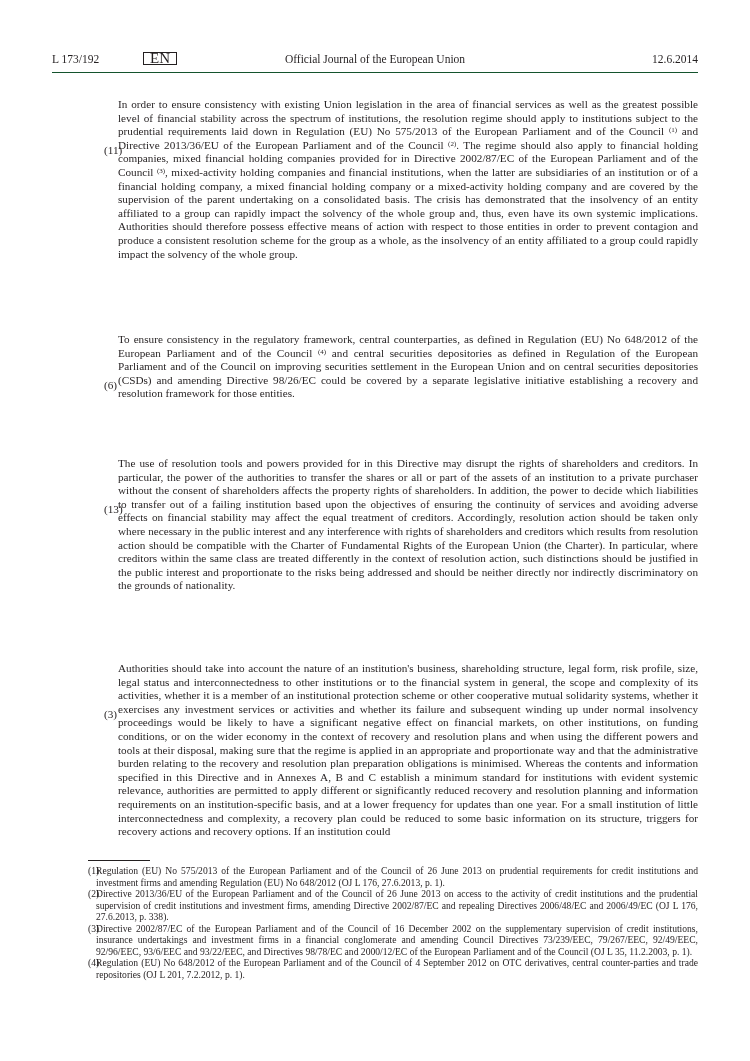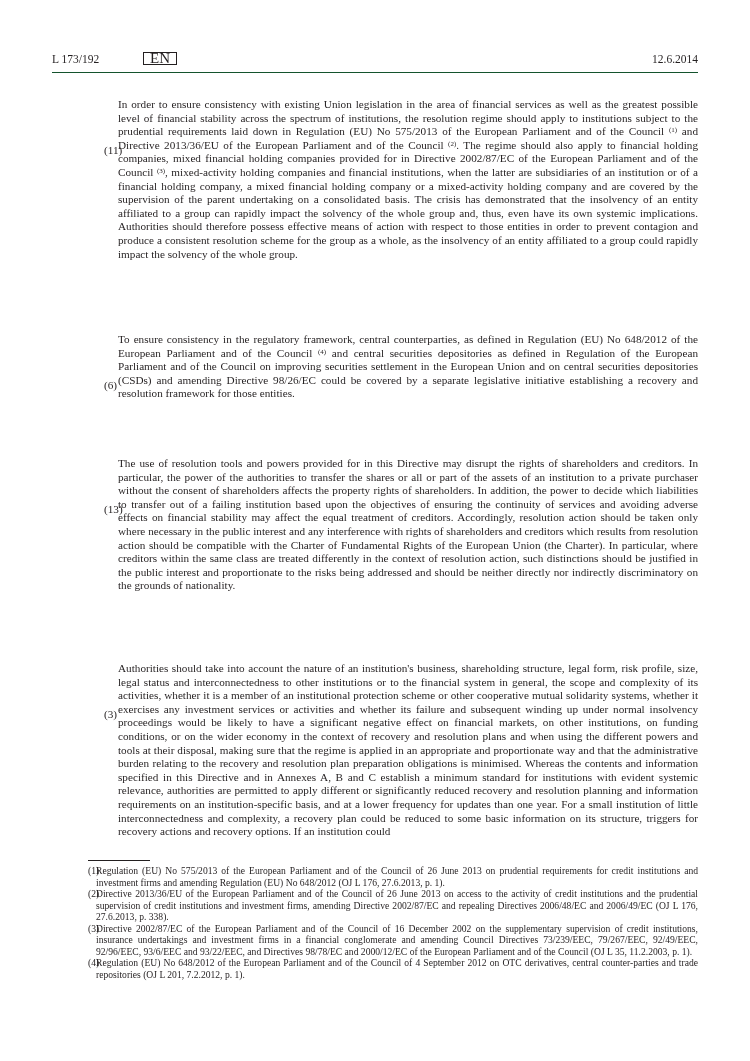--- a/index.html
+++ b/index.html
@@ -35,20 +35,21 @@
     .fn { position: relative; margin-bottom: 0; }
     .fn .fn-num { position: absolute; left: 0; top: 0; }
     .fn .fn-text { margin-left: 8px; }
   </style>
 </head>
 <body>
 
 <div class="header">
   <span class="ref">L 173/192</span>
   <span class="lang">EN</span>
+  <span class="title">Official Journal of the European Union</span>
   <span class="date">12.6.2014</span>
 </div>
 
 <div class="recital" style="top:98px">
   <span class="num">(11)</span>
   <div class="text"><span>In order to ensure consistency with existing Union legislation in the area of financial services as well as the greatest possible level of financial stability across the spectrum of institutions, the resolution regime should apply to institutions subject to the prudential requirements laid down in Regulation (EU) No 575/2013 of the European Parliament and of the Council </span><sup>(1)</sup><span> and Directive 2013/36/EU of the European Parliament and of the Council </span><sup>(2)</sup><span>. The regime should also apply to financial holding companies, mixed financial holding companies provided for in Directive 2002/87/EC of the European Parliament and of the Council </span><sup>(3)</sup><span>, mixed-activity holding companies and financial institutions, when the latter are subsidiaries of an institution or of a financial holding company, a mixed financial holding company or a mixed-activity holding company and are covered by the supervision of the parent undertaking on a consolidated basis. The crisis has demonstrated that the insolvency of an entity affiliated to a group can rapidly impact the solvency of the whole group and, thus, even have its own systemic implications. Authorities should therefore possess effective means of action with respect to those entities in order to prevent contagion and produce a consistent resolution scheme for the group as a whole, as the insolvency of an entity affiliated to a group could rapidly impact the solvency of the whole group.</span></div>
 </div>
 
 <div class="recital" style="top:333px">
   <span class="num">(6)</span>

